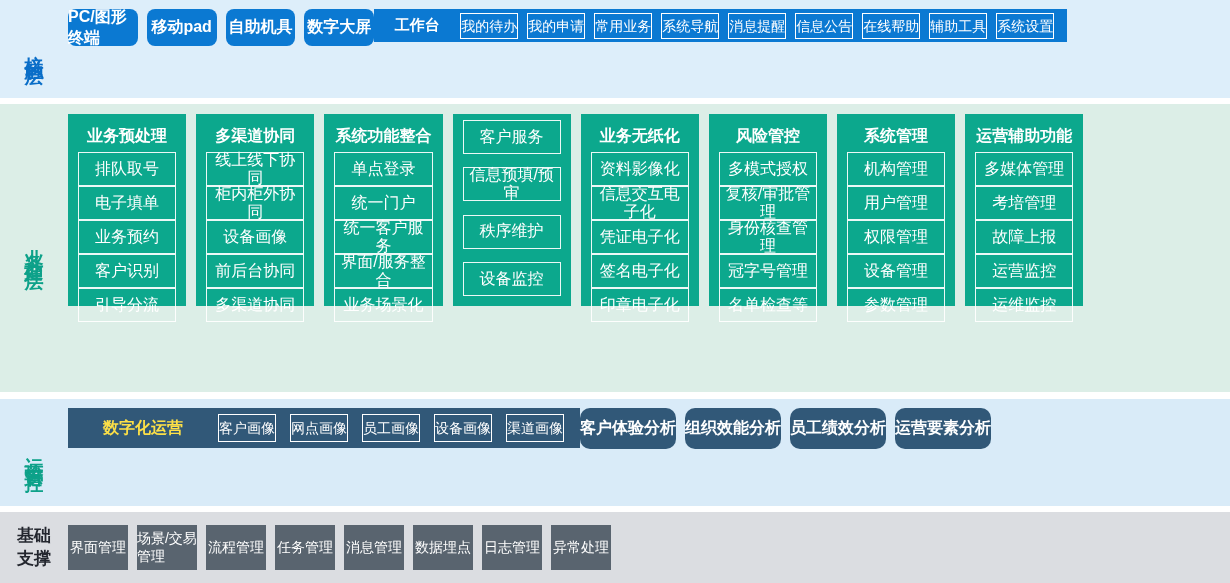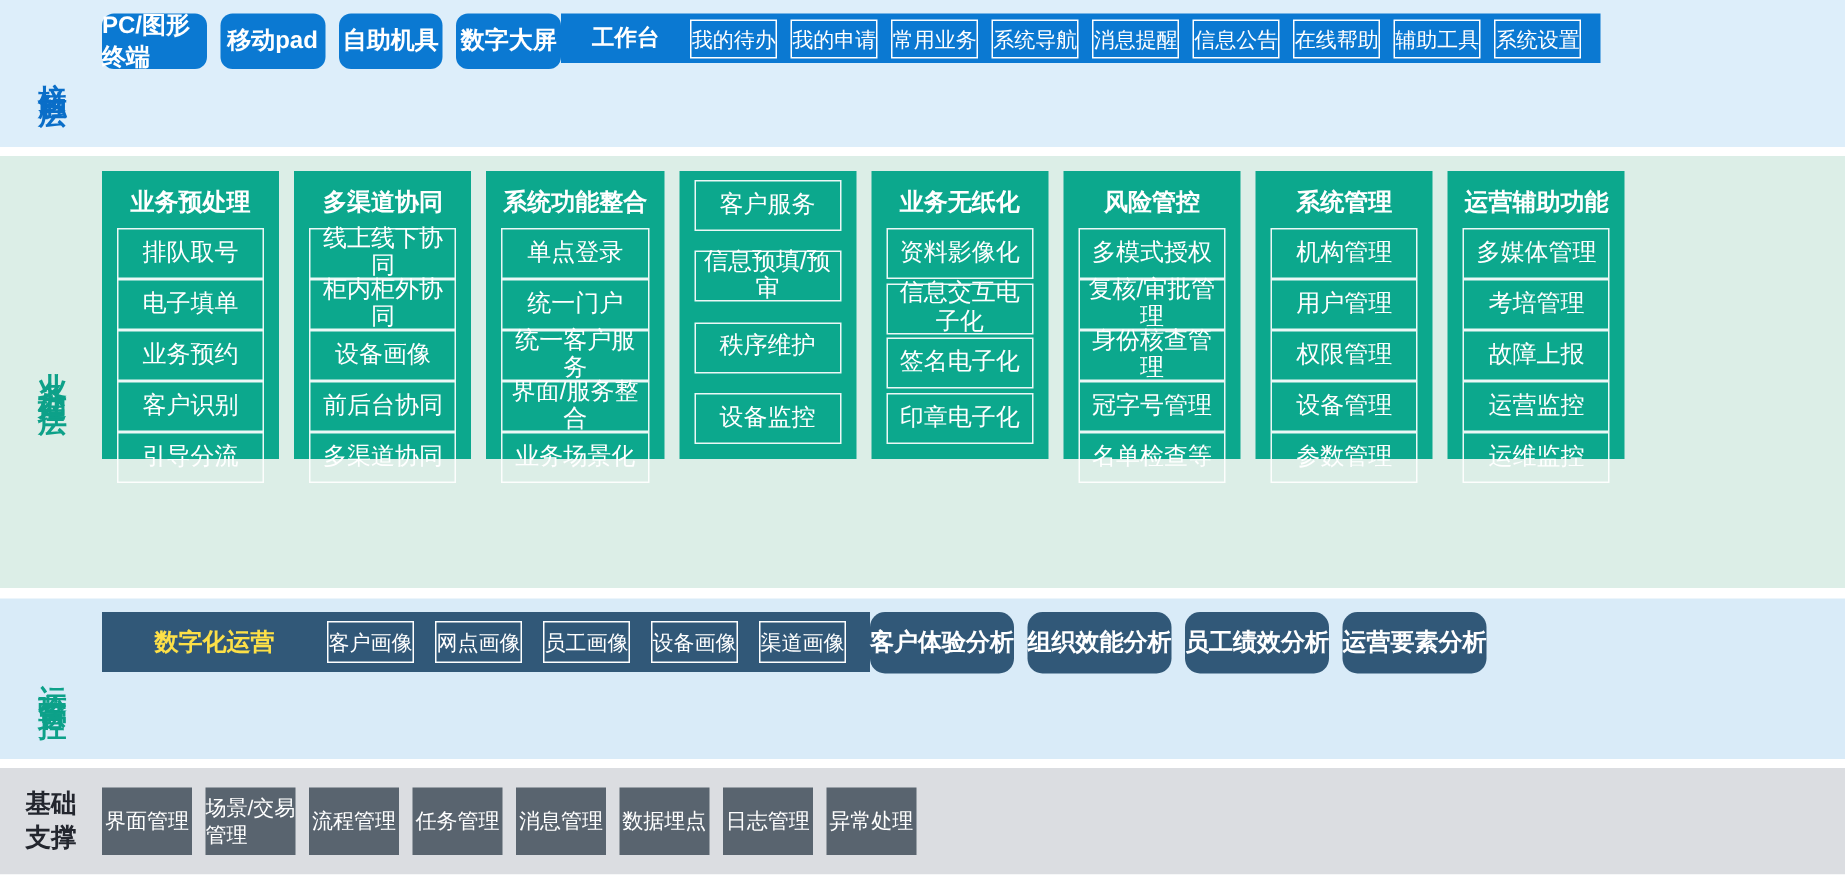--- a/index.html
+++ b/index.html
@@ -125,20 +125,21 @@
             <div class="item">秩序维护</div>
             <div class="item">设备监控</div>
           </div>
         </div>
 
         <div class="col">
           <div class="col-title">业务无纸化</div>
           <div class="col-items">
             <div class="item">资料影像化</div>
             <div class="item">信息交互电子化</div>
+            <div class="item">凭证电子化</div>
             <div class="item">签名电子化</div>
             <div class="item">印章电子化</div>
           </div>
         </div>
 
         <div class="col">
           <div class="col-title">风险管控</div>
           <div class="col-items">
             <div class="item">多模式授权</div>
             <div class="item">复核/审批管理</div>

